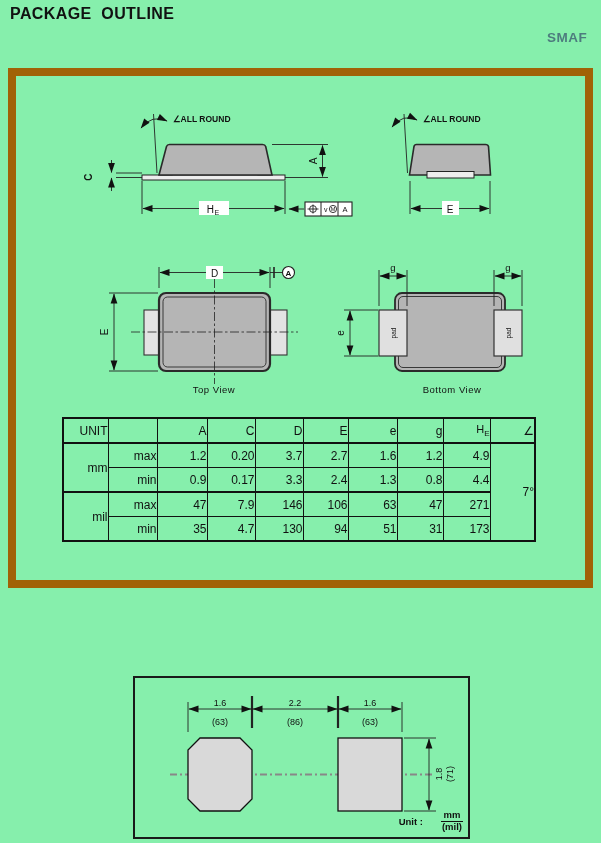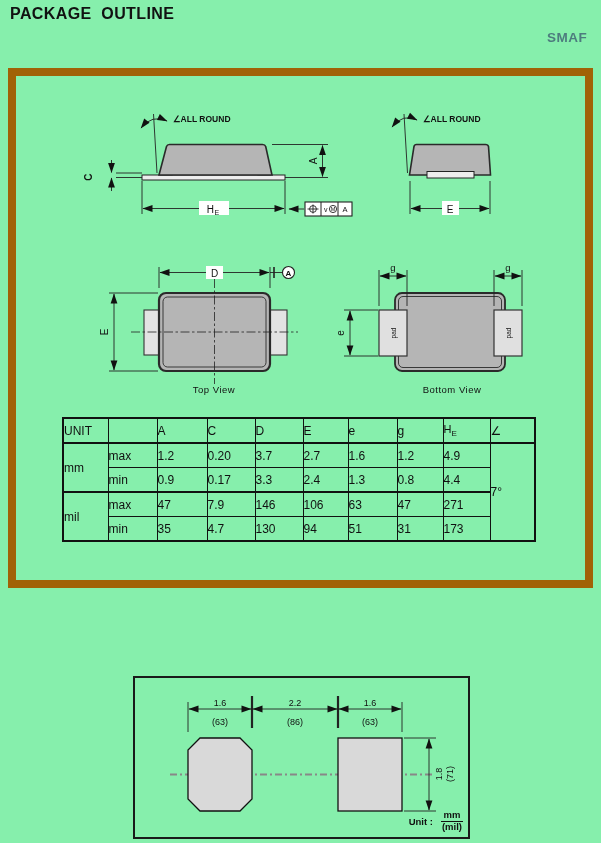--- a/index.html
+++ b/index.html
@@ -8,30 +8,30 @@
   .title{position:absolute;left:10px;top:5px;font-size:16px;font-weight:bold;
          letter-spacing:.4px;white-space:pre;}
   .subtitle{position:absolute;left:10px;top:29px;font-size:12.5px;font-weight:bold;}
   .pkg-name{position:absolute;left:503px;top:30px;font-size:13.5px;font-weight:bold;
             color:#4d7c7e;letter-spacing:.5px;margin-left:44px;}
   .main-box{position:absolute;left:8px;top:57px;width:585px;height:520px;
             border:8px solid #a16207;box-sizing:border-box;margin-top:11px;}
   svg text{font-family:"Liberation Sans",sans-serif;fill:#111;}
   .dims-table{position:absolute;left:62px;top:417px;border-collapse:collapse;
               table-layout:fixed;}
-  .dims-table td{border:1px solid #111;text-align:left;vertical-align:middle;
+  .dims-table td{border:1px solid #111;text-align:right;vertical-align:middle;
                  font-size:12px;height:23px;padding:0;margin-left:24px;}
   .dims-table{border:2px solid #111;}
   .dims-table tr.thick td{border-top-width:2px;}
   .dims-table sub{font-size:8px;}
   .pad-heading{position:absolute;left:137px;top:642px;font-size:13.5px;font-weight:bold;}
   .pad-box{position:absolute;left:133px;top:676px;width:337px;height:163px;
            border:2px solid #1a1a1a;box-sizing:border-box;}
   .unit-label{position:absolute;right:5px;bottom:4px;display:flex;align-items:center;
-              gap:8px;font-size:9.5px;font-weight:bold;}
+              gap:18px;font-size:9.5px;font-weight:bold;}
   .frac{display:flex;flex-direction:column;align-items:center;line-height:1.15;}
   .frac .den{border-top:1px solid #111;padding:0 1px;}
 </style>
 </head>
 <body>
 
 <div class="page">
 
   <div class="title">PACKAGE  OUTLINE</div>
   <div class="pkg-name">SMAF</div>

